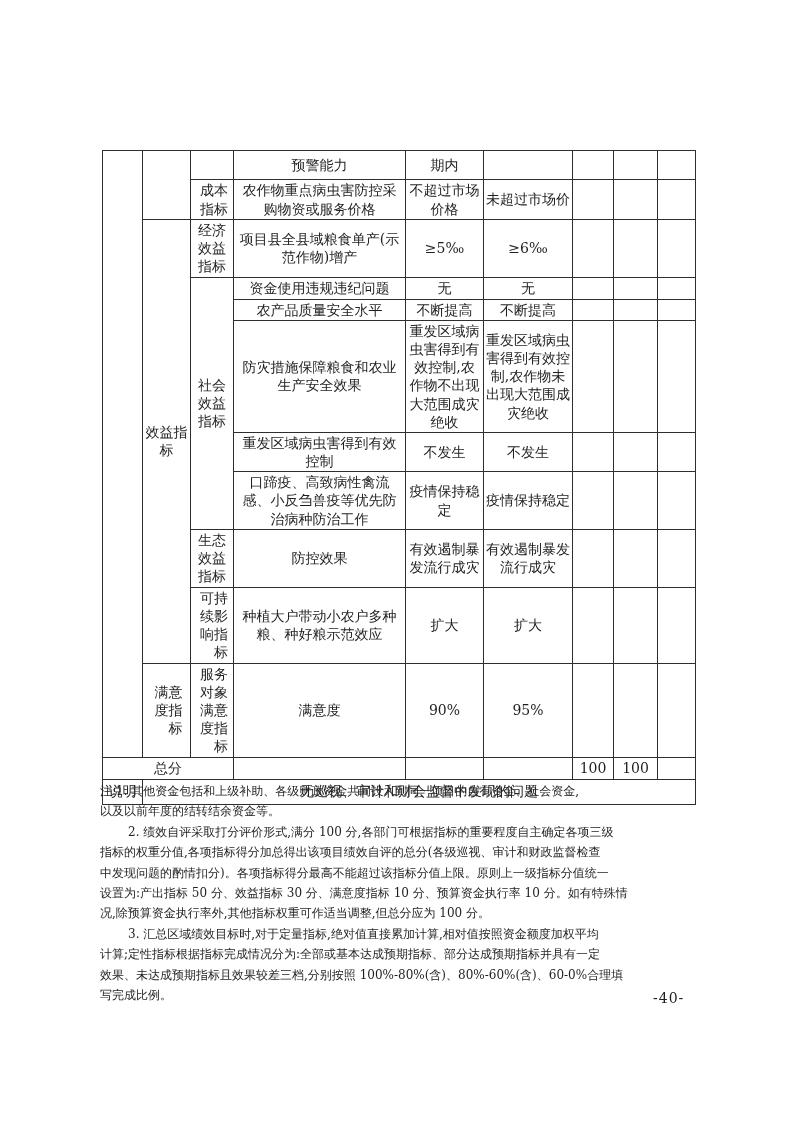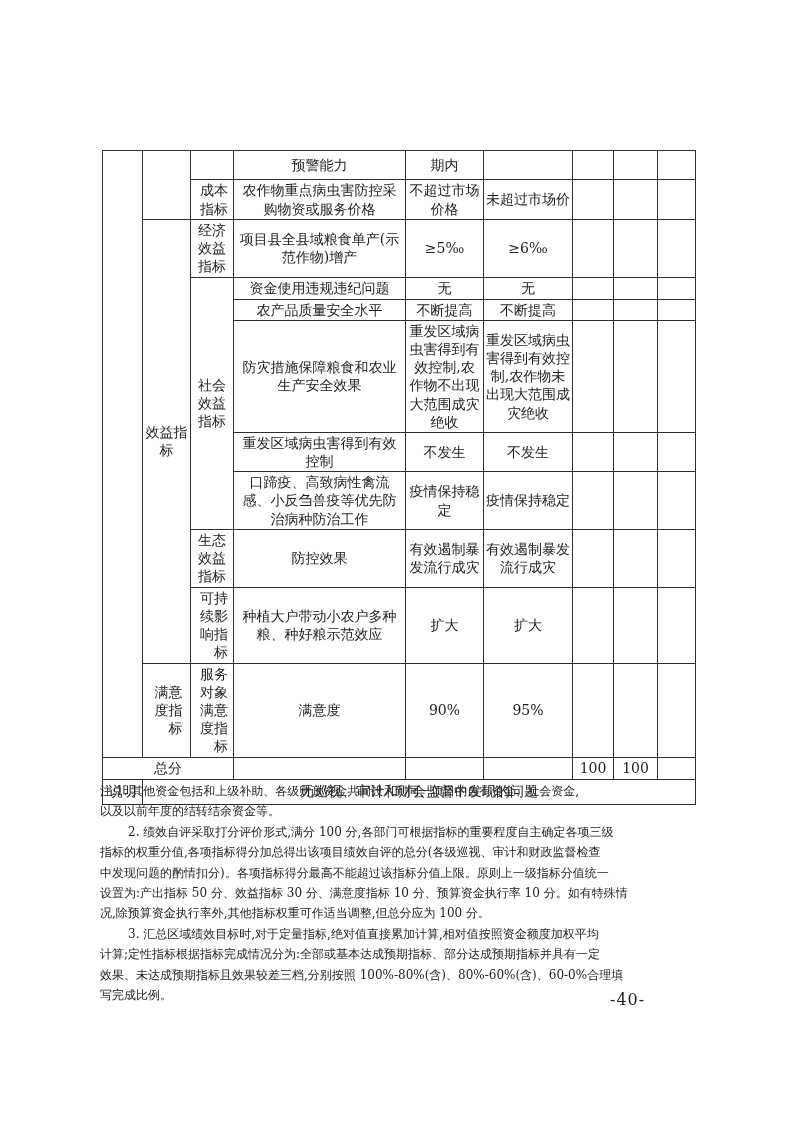--- a/index.html
+++ b/index.html
@@ -28,22 +28,22 @@
   }
   .narrow{display:inline-block;max-width:32px;text-align:right;}
   .totalcell{text-align:center;}
   .notes{
     position:absolute;left:100px;top:781px;width:660px;
     font-size:12px;line-height:20.4px;
   }
   .note-line{white-space:nowrap;}
   .note-line.indent{padding-left:28px;}
   .pageno{
-    position:absolute;left:610px;top:990px;
-    font-size:16px;letter-spacing:1px;
+    position:absolute;left:653px;top:990px;
+    font-size:14px;letter-spacing:1px;
   }
 </style>
 </head>
 <body>
 
 <div class="page">
 
   <table class="main">
     <colgroup>
       <col style="width:40px">

